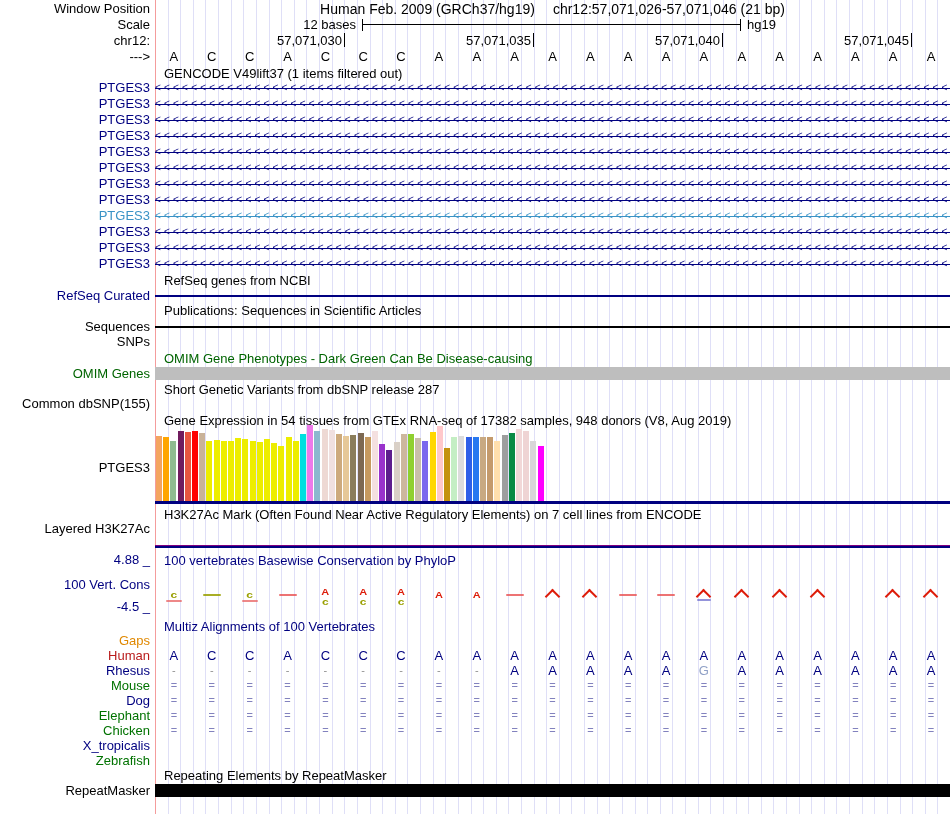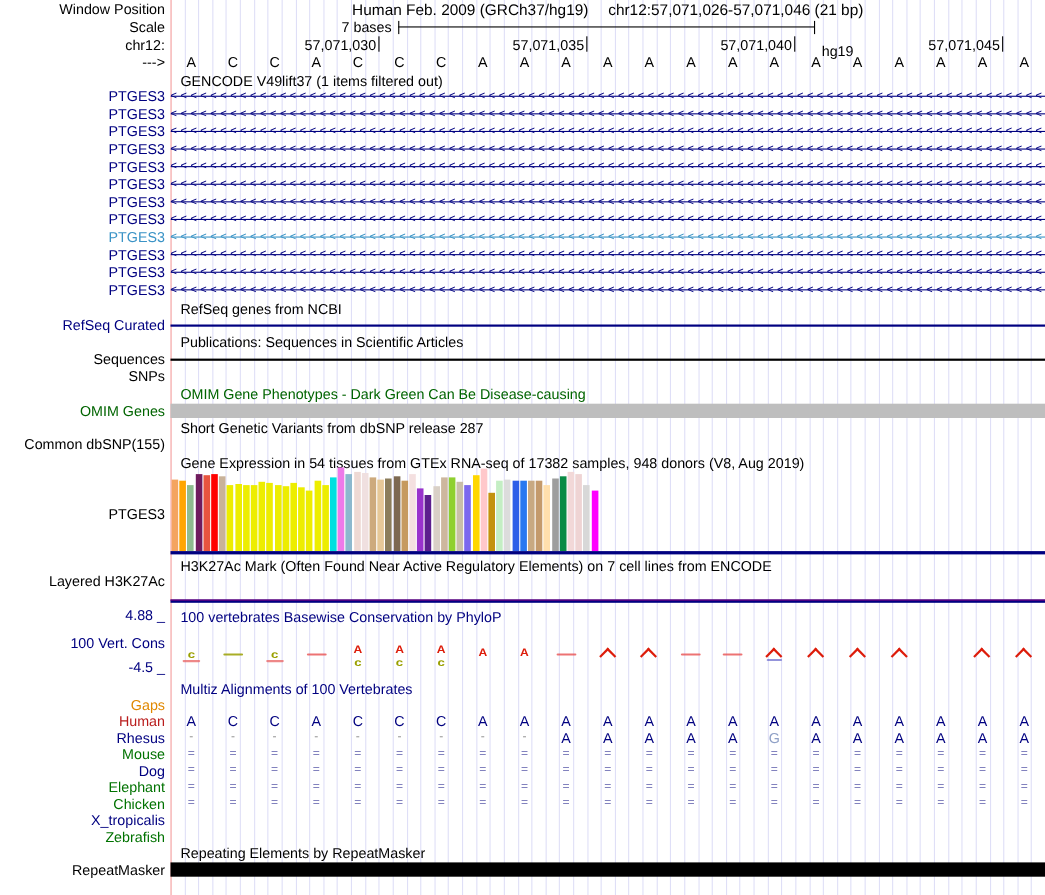--- a/index.html
+++ b/index.html
@@ -9,21 +9,21 @@
   #marker-line{position:absolute;left:155px;top:0;bottom:0;width:1px;background:#F49C9C;}
   .lbl{position:absolute;right:800px;height:16px;line-height:16px;white-space:nowrap;text-align:right;}
   .title{position:absolute;left:164px;width:947px;height:15px;line-height:15px;white-space:nowrap;}
   .navy{color:#000080;} .omimgreen{color:#006400;}
   #hdr-line1{position:absolute;left:155px;width:795px;top:1px;height:16px;line-height:16px;
              font-size:14px;display:flex;justify-content:center;gap:18px;white-space:nowrap;}
   #lbl-window{top:1px;} #lbl-scale{top:17px;} #lbl-chr{top:33px;} #lbl-strand{top:49px;}
   #scale-value{position:absolute;right:594px;top:17px;height:16px;line-height:16px;}
   #scale-rule{position:absolute;left:362px;top:24px;width:378px;height:1px;background:#000;}
   .scale-tick{position:absolute;top:19px;width:1px;height:12px;background:#000;}
-  #hg19{position:absolute;left:747px;top:17px;height:16px;line-height:16px;margin-top:22px;}
+  #hg19{position:absolute;left:747px;top:17px;height:16px;line-height:16px;}
   .coord-label{position:absolute;top:33px;height:15px;line-height:15px;white-space:nowrap;}
   .coord-tick{position:absolute;top:33px;width:1px;height:14px;background:#000;}
   .base-letter{position:absolute;top:49px;width:38px;height:15px;line-height:15px;text-align:center;}
   #t-gencode{top:66px;} 
   .gene-row{position:absolute;left:155px;width:795px;height:16px;line-height:16px;overflow:hidden;white-space:nowrap;}
   .gene-arrows{font-size:10px;letter-spacing:3.2px;text-decoration:line-through;display:block;}
   #t-refseq{top:273px;} #refseq-line{position:absolute;left:155px;top:295px;width:795px;height:2px;background:#000080;}
   #lbl-refseq{top:288px;}
   #t-pubs{top:303px;} #seq-line{position:absolute;left:155px;top:326px;width:795px;height:2px;background:#000;}
   #lbl-sequences{top:319px;} #lbl-snps{top:334px;}
@@ -121,21 +121,21 @@
       <div class="gridline" style="left: 937.44px; background: rgb(223, 223, 247);"></div>
     </div>
   <div id="marker-line"></div>
 
   <div class="lbl" id="lbl-window">Window Position</div>
   <div id="hdr-line1">
     <span>Human Feb. 2009 (GRCh37/hg19)</span>
     <span>chr12:57,071,026-57,071,046 (21 bp)</span>
   </div>
   <div class="lbl" id="lbl-scale">Scale</div>
-  <div id="scale-value">7 bases</div>
+  <div id="scale-value">12 bases</div>
   <div id="scale-rule"></div>
   <div class="scale-tick" style="left:362px"></div>
   <div class="scale-tick" style="left:740px"></div>
   <div id="hg19">hg19</div>
   <div class="lbl" id="lbl-chr">chr12:</div>
   <div id="coords-layer">
       <div class="coord-label" style="right: 608px;">57,071,030</div>
       <div class="coord-tick" style="left: 344px;"></div>
       <div class="coord-label" style="right: 419px;">57,071,035</div>
       <div class="coord-tick" style="left: 533px;"></div>

